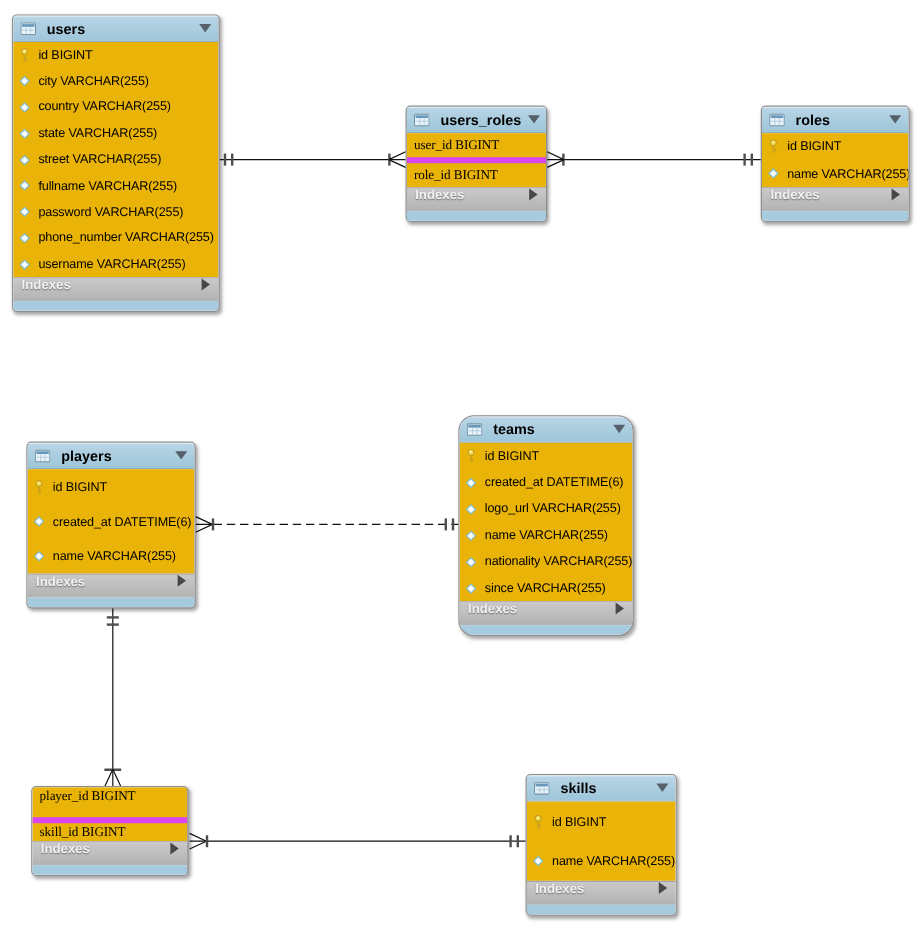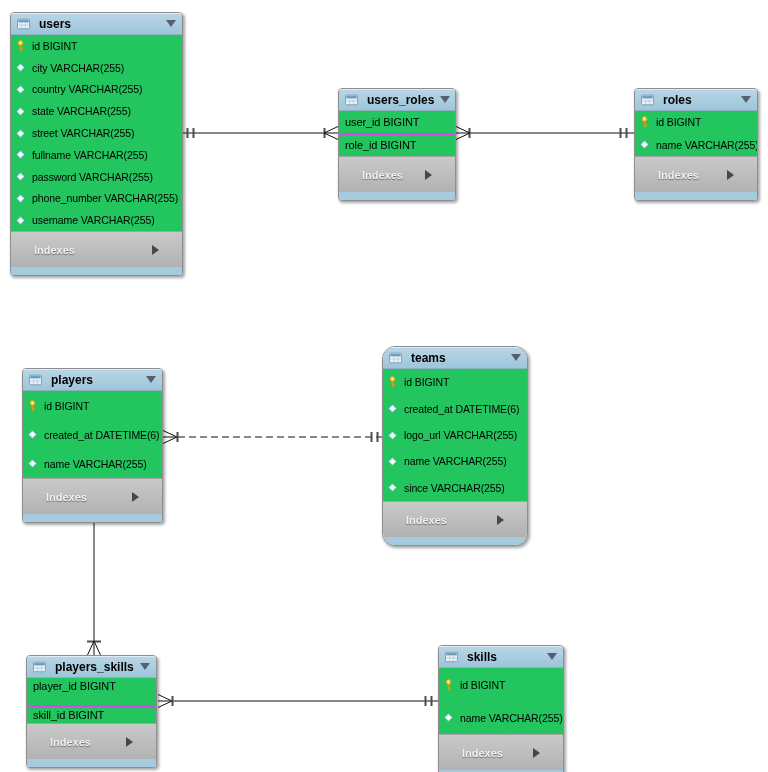--- a/index.html
+++ b/index.html
@@ -11,27 +11,27 @@
   .tick{stroke:#4d4d4d;stroke-width:2;fill:none;}
 
   .table{position:absolute;z-index:2;background:#fff;border:1px solid #8e8e8e;border-radius:4px;
          box-shadow:1.5px 2px 3px rgba(0,0,0,0.35);overflow:hidden;box-sizing:border-box;}
   .thead{height:22px;box-sizing:border-box;display:flex;align-items:center;gap:6px;padding:0 6px;
          background:linear-gradient(#b9d6e6,#9ec5da);border-bottom:1px solid #8fafc2;
          box-shadow:inset 0 1px 0 rgba(255,255,255,0.55);}
   .ttitle{font-size:12px;font-weight:bold;color:#000;white-space:nowrap;}
   .tcaret{margin-left:auto;width:0;height:0;border-left:5px solid transparent;
           border-right:5px solid transparent;border-top:7px solid #55606a;}
-  .tbody{display:flex;flex-direction:column;background:#22c55e;}
+  .tbody{display:flex;flex-direction:column;background:#eab308;}
   .trow{flex:1;display:flex;align-items:center;padding-left:5px;font-size:10.5px;color:#000;
         white-space:nowrap;letter-spacing:-0.1px;}
   .cicon{width:13px;display:inline-flex;align-items:center;margin-right:3px;flex:none;}
-  .join .trow{padding-left:6px;font-size:11px;}
-  .join .trow + .trow{border-top:2px solid #d946ef;}
-  .tfoot{height:36px;box-sizing:border-box;display:flex;align-items:center;padding:0 23px;
+  .join .trow{padding-left:6px;font-size:11px;font-family:Liberation Serif, serif;}
+  .join .trow + .trow{border-top:5px solid #d946ef;}
+  .tfoot{height:20px;box-sizing:border-box;display:flex;padding:0 7px;
          background:linear-gradient(#c9c9c9,#b2b2b2);border-top:1px solid #a3a3a3;
          font-size:11px;font-weight:bold;color:#f2f2f2;text-shadow:0 1px 1px rgba(90,90,90,0.8);}
   .farrow{margin-left:auto;width:0;height:0;border-top:5px solid transparent;
           border-bottom:5px solid transparent;border-left:7px solid #474747;}
   .tband{height:8px;background:#a7cbde;}
 
   #t-users{left:10px;top:12px;width:173px;}           #t-users .tbody{height:196px;}
   #t-users_roles{left:338px;top:88px;width:118px;}    #t-users_roles .tbody{height:45px;}
   #t-roles{left:634px;top:88px;width:124px;}          #t-roles .tbody{height:45px;}
   #t-players{left:22px;top:368px;width:141px;}        #t-players .tbody{height:87px;}
@@ -341,42 +341,39 @@
             </svg>
           </span>
           <span>name VARCHAR(255)</span>
         </div>
         <div class="trow">
           <span class="cicon">
             <svg width="9" height="9" viewBox="0 0 9 9">
               <path d="M4.5 0.8 L8.2 4.5 L4.5 8.2 L0.8 4.5 Z" fill="#fbfdfe" stroke="#7fbccd"></path>
             </svg>
           </span>
+          <span>nationality VARCHAR(255)</span>
+        </div>
+        <div class="trow">
+          <span class="cicon">
+            <svg width="9" height="9" viewBox="0 0 9 9">
+              <path d="M4.5 0.8 L8.2 4.5 L4.5 8.2 L0.8 4.5 Z" fill="#fbfdfe" stroke="#7fbccd"></path>
+            </svg>
+          </span>
           <span>since VARCHAR(255)</span>
         </div>
       </div>
     <div class="tfoot">
       <span>Indexes</span>
       <span class="farrow"></span>
     </div>
     <div class="tband"></div>
   </div>
 
   <div class="table join" id="t-players_skills">
-    <div class="thead">
-      <span class="cicon ticon">
-          <svg width="15" height="12" viewBox="0 0 15 12">
-            <rect x="0.5" y="0.5" width="14" height="11" rx="1" fill="#e8f2f8" stroke="#7494a8"></rect>
-            <rect x="1.5" y="1.5" width="12" height="2.6" fill="#6899bd"></rect>
-            <path d="M5.5 4.5 V10.5 M9.8 4.5 V10.5 M1.5 7.2 H13.5" stroke="#b5cfdf" fill="none"></path>
-          </svg>
-        </span>
-      <span class="ttitle">players_skills</span>
-      <span class="tcaret"></span>
-    </div>
     <div class="tbody">
         <div class="trow">
           <span>player_id BIGINT</span>
         </div>
         <div class="trow">
           <span>skill_id BIGINT</span>
         </div>
       </div>
     <div class="tfoot">
       <span>Indexes</span>

